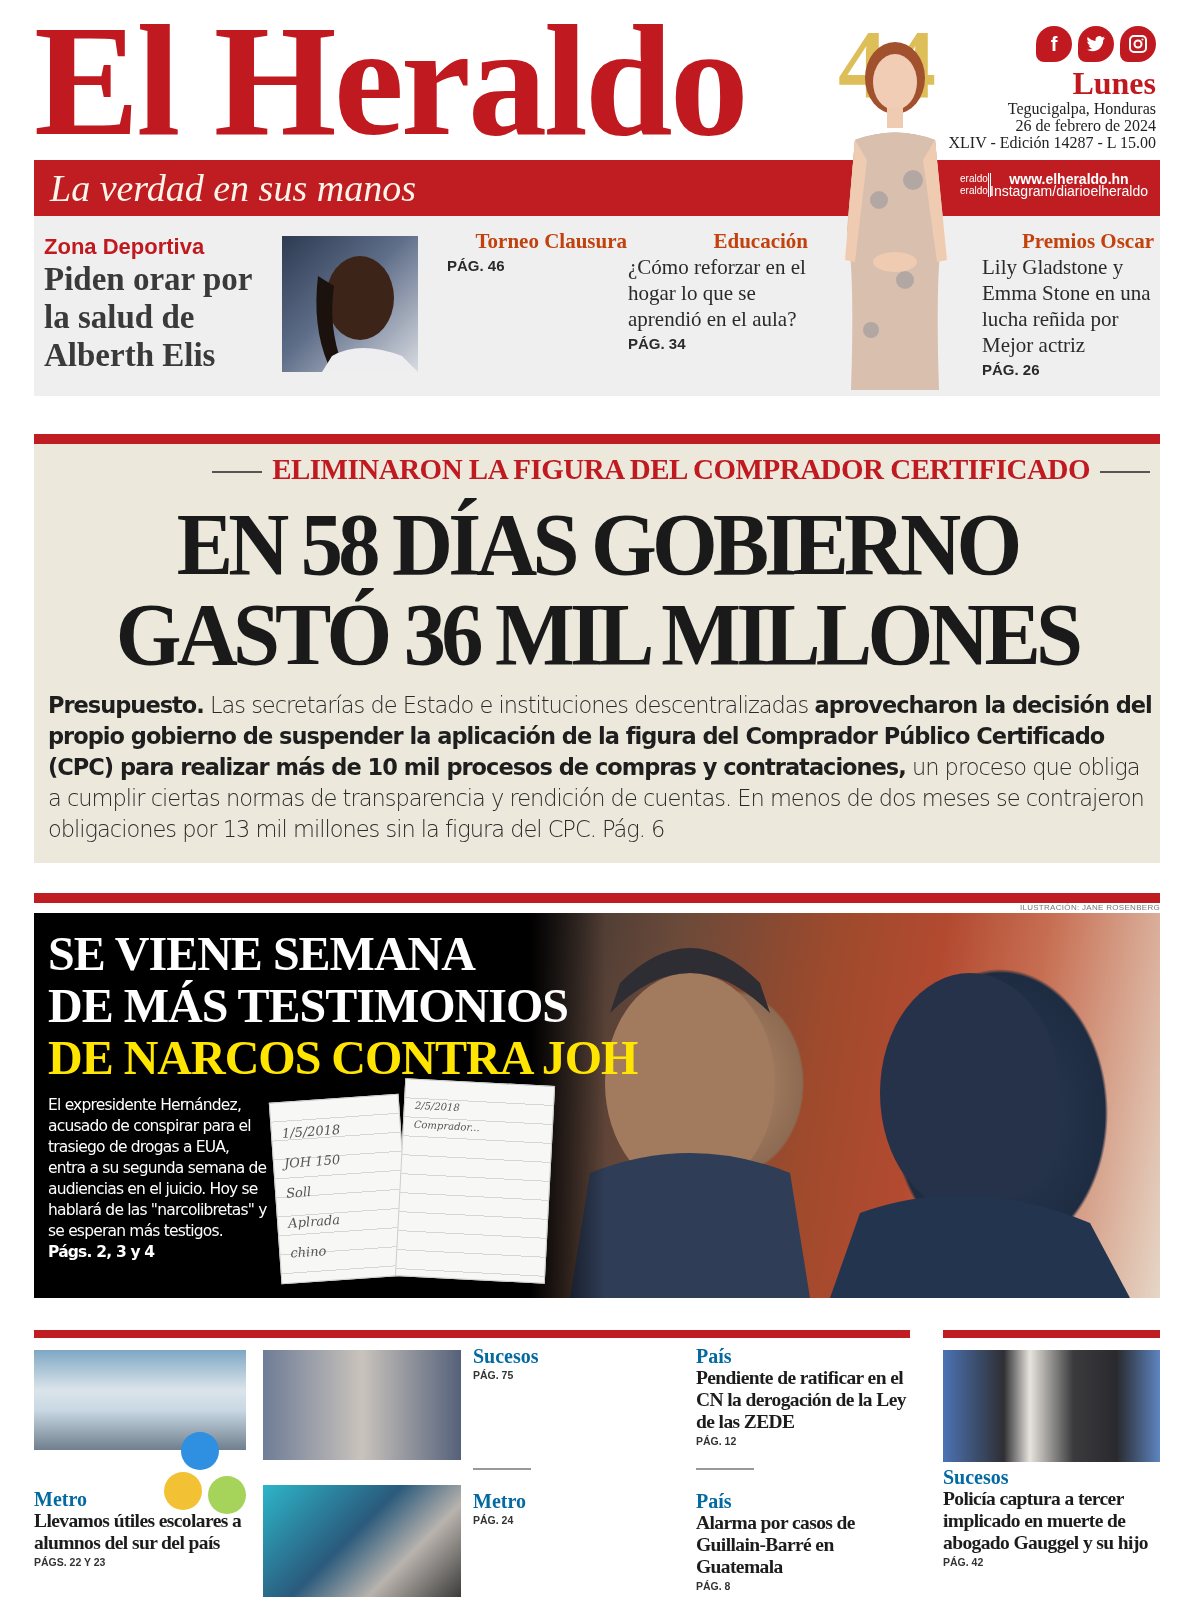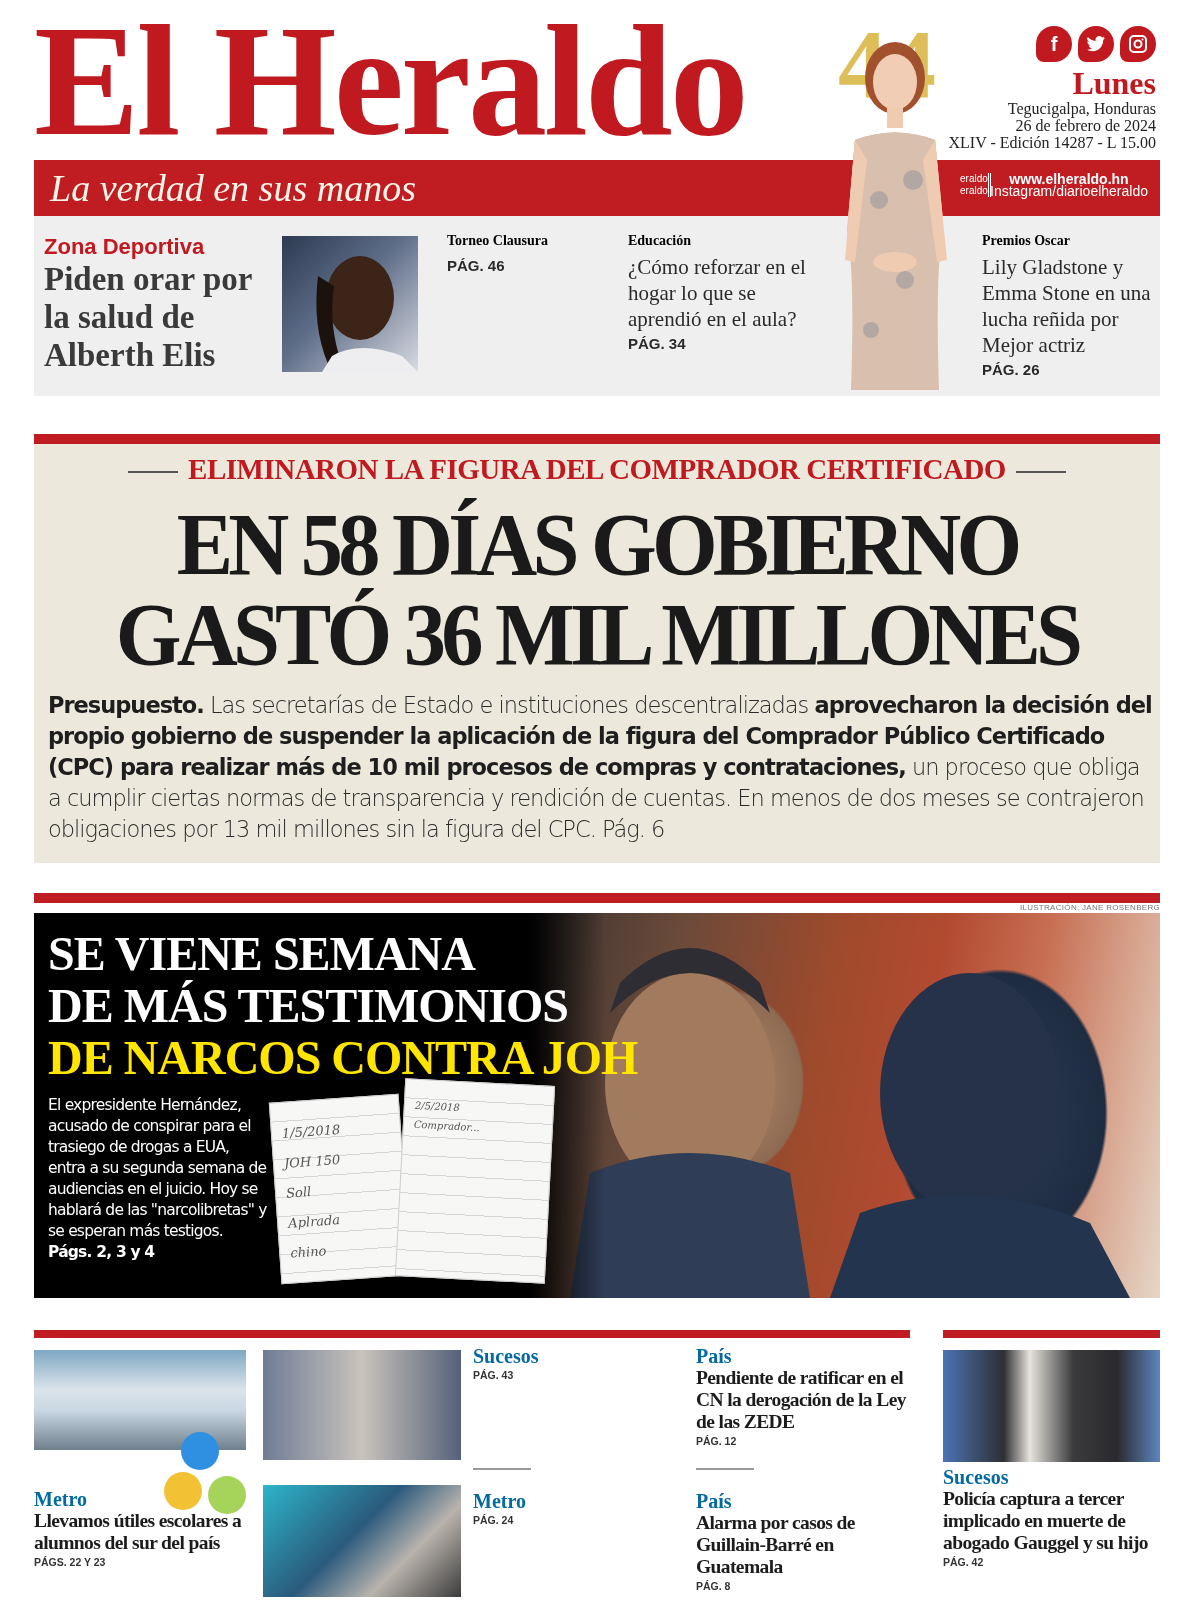--- a/index.html
+++ b/index.html
@@ -57,29 +57,29 @@
   .teaser-strip { left: 34px; top: 216px; width: 1126px; height: 180px; background: #efefef; }
   .t1-kicker { left: 44px; top: 234px; font-family: "Liberation Sans", sans-serif; font-weight: 900; font-size: 22px; color:#c0191f; }
   .t1-head {
     left: 44px; top: 260px; width: 240px; font-family: "Liberation Serif", serif; font-weight: bold;
     font-size: 33px; line-height: 38px; color: #3a3a3a;
   }
   .t1-photo {
     left: 282px; top: 236px; width: 136px; height: 136px; background: linear-gradient(135deg,#2d3a52,#5e6d88 45%,#d8dbe2);
   }
   .teaser-col { top: 228px; width: 180px; }
-  .teaser-col .k { font-family: "Liberation Serif", serif; font-weight: bold; font-size: 14px; color: #000000; line-height: 26px; }
+  .teaser-col .k { font-family: "Liberation Serif", serif; font-weight: bold; font-size: 21px; color: #c2410c; line-height: 26px; text-align: right; }
   .teaser-col .h { font-family: "Liberation Serif", serif; font-size: 21px; line-height: 26px; color: #2a2a2a; }
   .teaser-col .p { font-weight: bold; font-size: 15px; line-height: 20px; color: #2a2a2a; margin-top: 2px; }
 
   
   .main-topbar { left: 34px; top: 434px; width: 1126px; height: 10px; background: #bf1d22; }
   .main-box { left: 34px; top: 444px; width: 1126px; height: 419px; background: #ece9dc; }
   .main-kicker {
-    left: 34px; top: 452px; width: 1126px; text-align: center;
+    left: 34px; top: 452px; width: 1126px; text-align: right;
     font-family: "Liberation Serif", serif; font-weight: bold; font-size: 29px; line-height: 34px; color: #c0191f;
     letter-spacing: -0.5px;
   }
   .main-kicker .dash { display: inline-block; width: 50px; height: 2px; background: #555; vertical-align: middle; margin: 0 10px; }
   .main-head {
     left: 34px; top: 500px; width: 1126px; text-align: center;
     font-family: "Liberation Serif", serif; font-weight: bold; font-size: 88px; line-height: 90px;
     color: #1a1a1a; letter-spacing: -5px; transform: scaleX(0.96);
   }
   .main-body {
@@ -321,21 +321,21 @@
 <div class="abs b-photo3"></div>
 <div class="abs b-photo4"></div>
 
 <div class="abs story s1">
   <div class="k">Metro</div>
   <div class="h">Llevamos útiles escolares a alumnos del sur del país</div>
   <div class="p">PÁGS. 22 Y 23</div>
 </div>
 <div class="abs story s2">
   <div class="k">Sucesos</div>
-  <div class="p">PÁG. 43</div>
+  <div class="p">PÁG. 75</div>
 </div>
 <div class="abs story s3">
   <div class="k">País</div>
   <div class="h">Pendiente de ratificar en el CN la derogación de la Ley de las ZEDE</div>
   <div class="p">PÁG. 12</div>
 </div>
 <div class="abs sep sep1"></div>
 <div class="abs sep sep2"></div>
 <div class="abs story s4">
   <div class="k">Metro</div>

